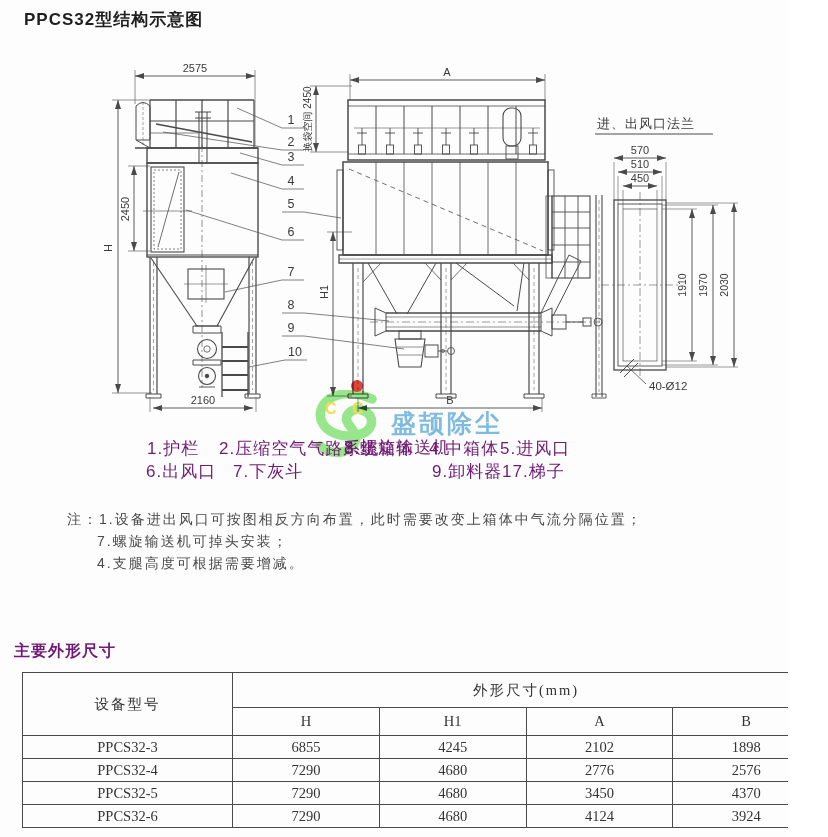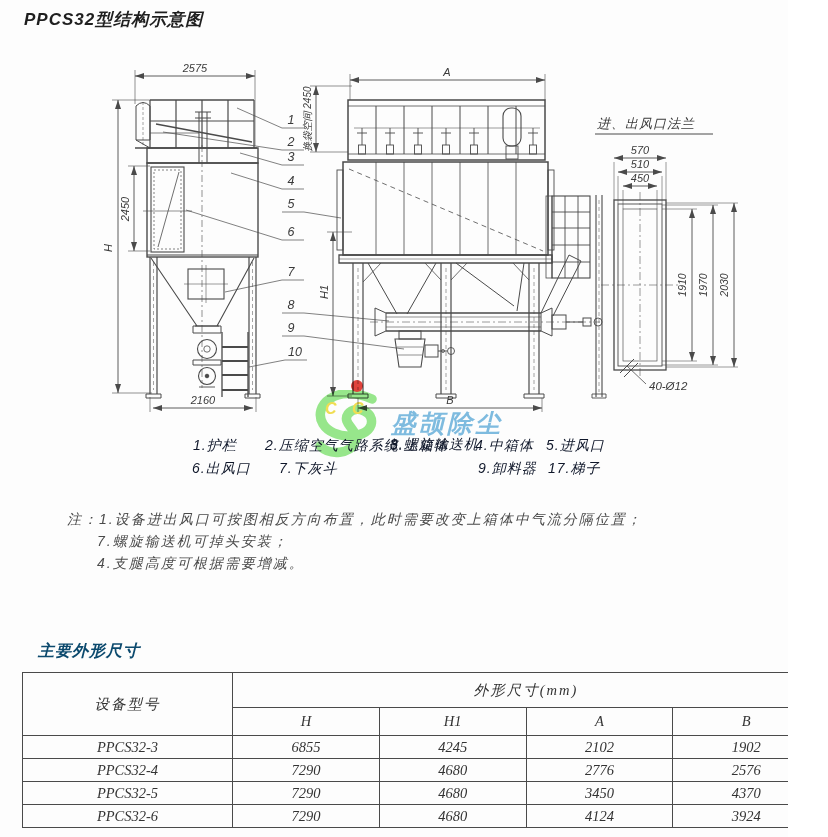--- a/index.html
+++ b/index.html
@@ -1,37 +1,37 @@
 <!DOCTYPE html>
 <html><head>
 <meta charset="utf-8">
 <style>
   html,body{margin:0;padding:0;background:#ffffff;}
   #page{position:relative;width:788px;height:837px;background:#fdfdfd;overflow:hidden;
-        font-family:"Liberation Sans",sans-serif;color:#333;font-style:italic;}
+        font-family:"Liberation Sans",sans-serif;color:#333;}
   .abs{position:absolute;}
   #doc-title{left:24px;top:8px;font-size:17px;font-weight:bold;color:#1f1f1f;letter-spacing:1px;}
   svg{position:absolute;left:0;top:0;}
   svg .geo{stroke:#4a4a4a;fill:none;}
   svg text{font-family:"Liberation Sans",sans-serif;fill:#3a3a3a;stroke:none;}
   .dimtxt{font-size:11px;}
   .parttxt{font-size:12.5px;}
   
   #watermark{mix-blend-mode:multiply;}
   .wm-c{position:absolute;font-size:16px;font-weight:bold;color:#f2df52;}
   #wm-dot{position:absolute;left:351px;top:380px;width:12px;height:12px;border-radius:50%;background:#e3433c;}
   #wm-text{position:absolute;left:391px;top:407px;font-size:25px;font-weight:bold;color:#72b6de;
            letter-spacing:3px;opacity:.9;}
   
-  .legend-item{position:absolute;font-size:14px;color:#0f172a;letter-spacing:1px;white-space:nowrap;margin-left:46px;}
+  .legend-item{position:absolute;font-size:17px;color:#701a75;letter-spacing:1px;white-space:nowrap;}
   
   #notes{left:67px;top:508px;font-size:14px;color:#4a4a4a;letter-spacing:2px;line-height:22px;white-space:nowrap;}
   .note-indent{padding-left:30px;}
   
-  #table-title{left:38px;top:641px;font-size:16px;font-weight:bold;color:#0c4a6e;letter-spacing:1px;}
+  #table-title{left:14px;top:641px;font-size:16px;font-weight:bold;color:#701a75;letter-spacing:1px;}
   #spec-table{position:absolute;left:22px;top:672px;width:798px;border-collapse:collapse;
               font-family:"Liberation Serif",serif;font-size:14.5px;color:#333;table-layout:fixed;}
   #spec-table td,#spec-table th{border:1px solid #4a4a4a;text-align:center;font-weight:normal;padding:0;}
   #spec-table .gh{height:34px;letter-spacing:2px;border-radius:7px;}
   #spec-table .sh{height:27px;}
   #spec-table .br{height:22px;}
   #spec-table .model-col{width:209px;}
 </style>
 </head>
 <body>
@@ -292,21 +292,21 @@
       <th class="sh">H</th>
       <th class="sh">H1</th>
       <th class="sh">A</th>
       <th class="sh">B</th>
     </tr>
     <tr>
       <td class="br">PPCS32-3</td>
       <td class="br">6855</td>
       <td class="br">4245</td>
       <td class="br">2102</td>
-      <td class="br">1902</td>
+      <td class="br">1898</td>
     </tr>
     <tr>
       <td class="br">PPCS32-4</td>
       <td class="br">7290</td>
       <td class="br">4680</td>
       <td class="br">2776</td>
       <td class="br">2576</td>
     </tr>
     <tr>
       <td class="br">PPCS32-5</td>

